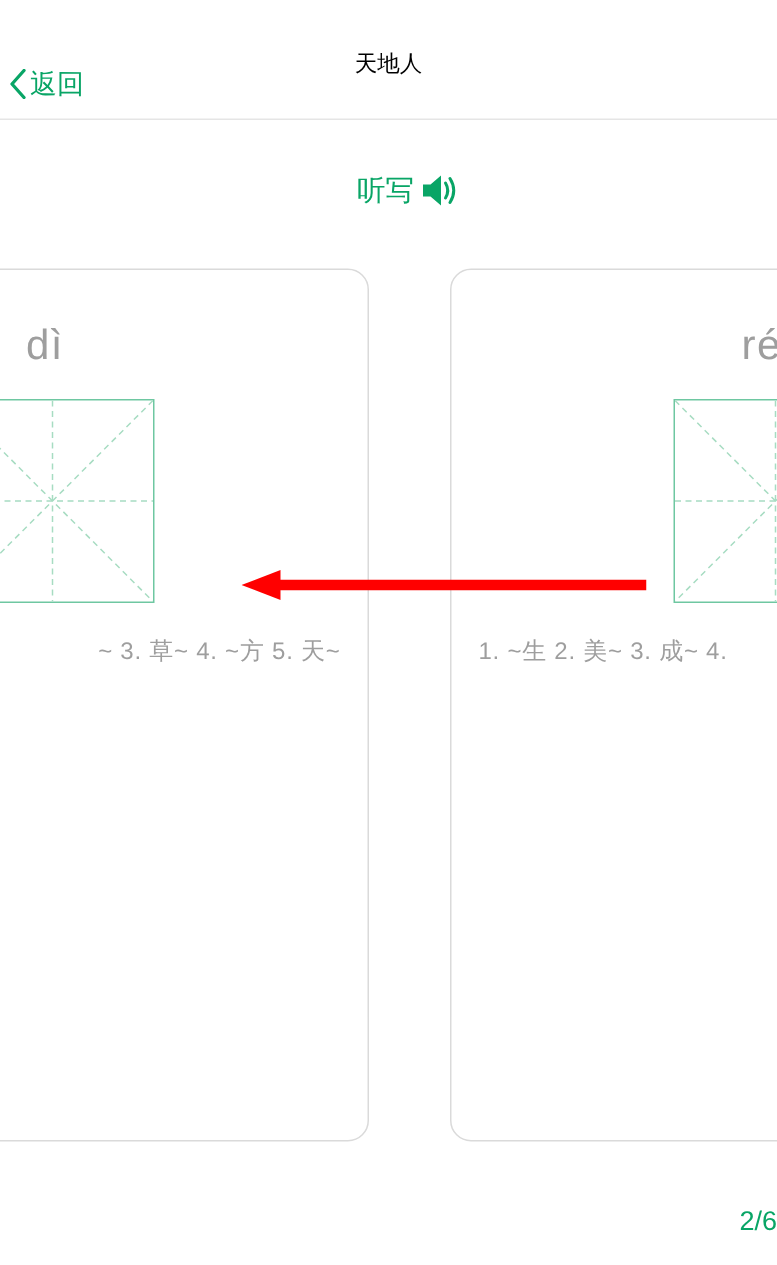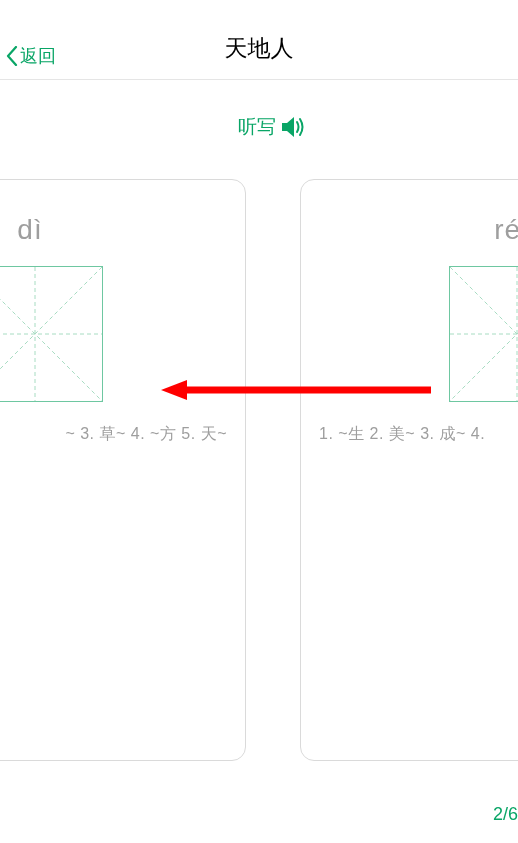--- a/index.html
+++ b/index.html
@@ -29,21 +29,21 @@
     }
     .back-chevron {
       width: 12px;
       height: 20px;
       margin-right: 2px;
     }
     .header-title {
       position: absolute;
       left: 50%;
       transform: translateX(-50%);
-      font-size: 23px;
+      font-size: 15px;
       color: #000;
       font-weight: 400;
     }
     .dictation {
       width: 100%;
       text-align: center;
       margin-top: 34px;
       display: flex;
       align-items: center;
       justify-content: center;

